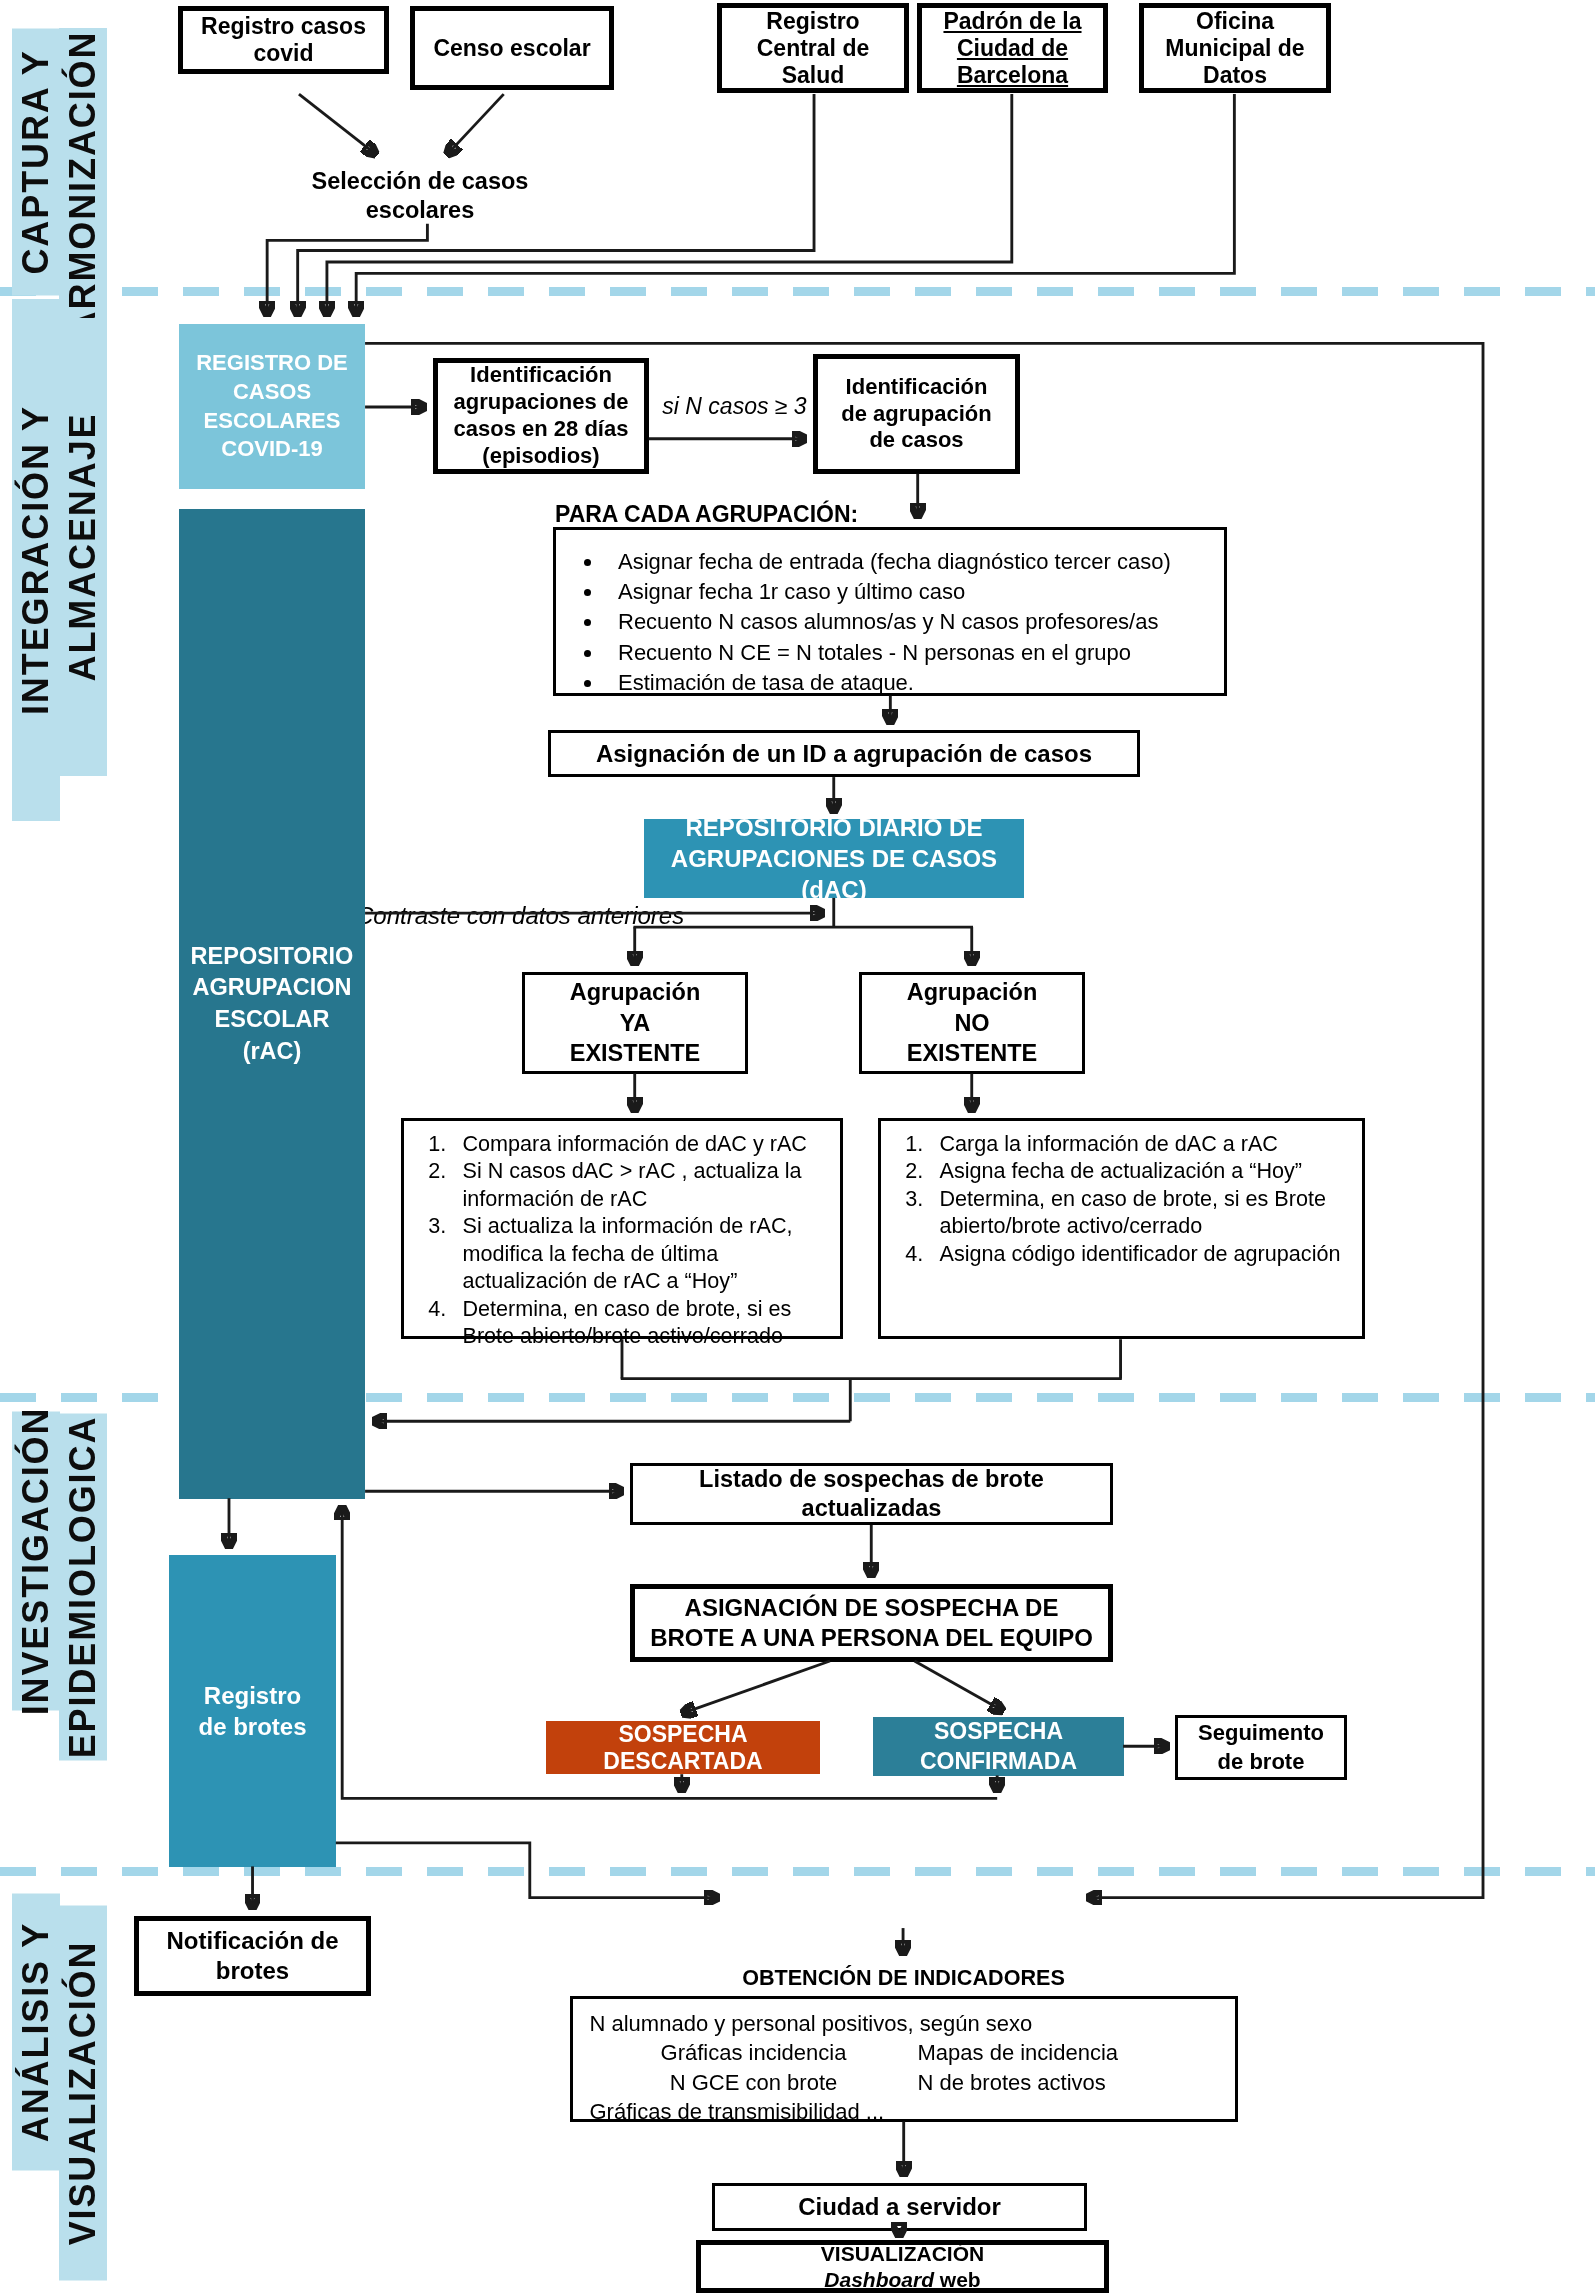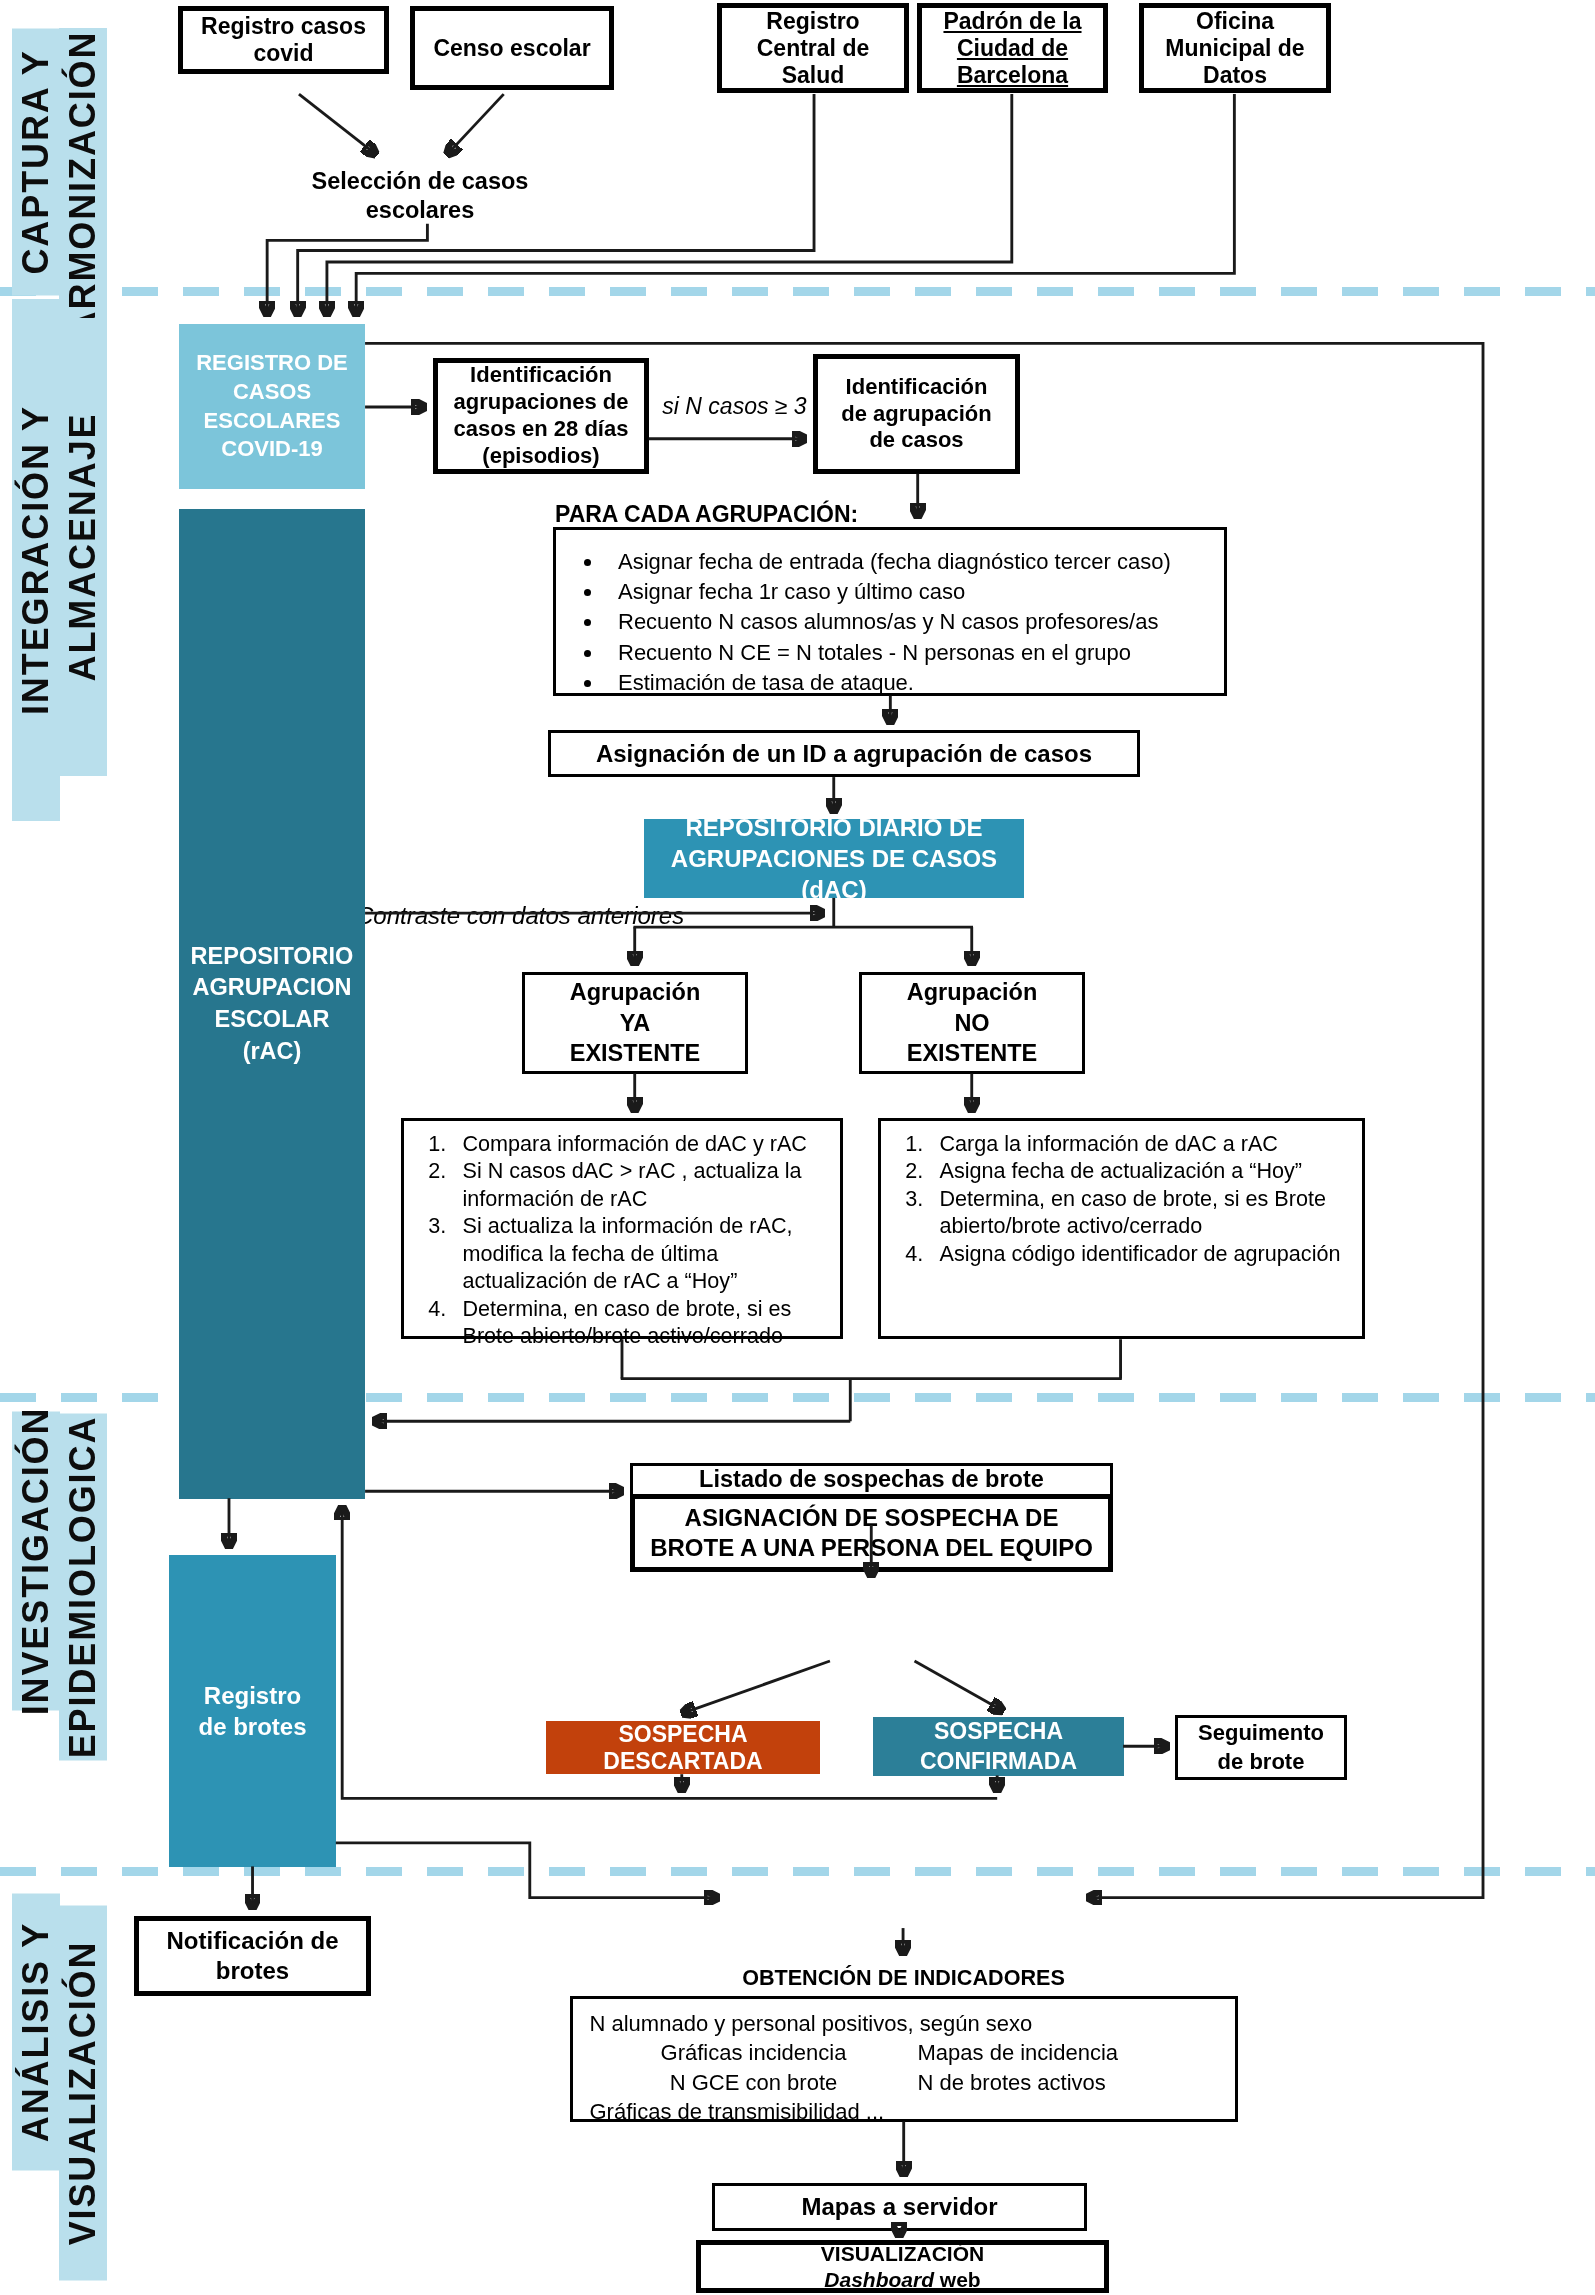--- a/index.html
+++ b/index.html
@@ -108,21 +108,21 @@
     <ol>
       <li>Carga la información de dAC a rAC</li>
       <li>Asigna fecha de actualización a “Hoy”</li>
       <li>Determina, en caso de brote, si es Brote abierto/brote activo/cerrado</li>
       <li>Asigna código identificador de agrupación</li>
     </ol>
   </div>
 
   <div class="box mid" style="left:630px;top:1463px;width:483px;height:62px;font-size:23.5px;line-height:1.25;padding:0 51px;">Listado de sospechas de brote actualizadas</div>
 
-  <div class="box thick" style="left:630px;top:1494px;width:483px;height:78px;font-size:24px;line-height:1.25;padding:0 9px;">ASIGNACIÓN DE SOSPECHA DE BROTE A UNA PERSONA DEL EQUIPO</div>
+  <div class="box thick" style="left:630px;top:1584px;width:483px;height:78px;font-size:24px;line-height:1.25;padding:0 9px;">ASIGNACIÓN DE SOSPECHA DE BROTE A UNA PERSONA DEL EQUIPO</div>
 
   <div class="box gray" style="left:546px;top:1721px;width:274px;height:53px;font-size:23px;">SOSPECHA DESCARTADA</div>
 
   <div class="box teal-confirm" style="left:873px;top:1717px;width:251px;height:59px;font-size:23px;line-height:1.3;padding:0 45px;">SOSPECHA CONFIRMADA</div>
 
   <div class="box mid" style="left:1175px;top:1715px;width:172px;height:65px;font-size:22px;line-height:1.3;padding:0 19px;">Seguimento de brote</div>
 
   <div class="box teal-mid" style="left:169px;top:1555px;width:167px;height:312px;font-size:24px;line-height:1.3;padding:0 19px;">Registro de brotes</div>
 
   <div class="box thick" style="left:134px;top:1916px;width:237px;height:80px;font-size:24px;line-height:1.25;padding:0 25.4px;">Notificación de brotes</div>
@@ -140,21 +140,21 @@
     </div>
     <div class="row">
       <span>N GCE con brote</span>
       <span>N de brotes activos</span>
     </div>
     <div class="row">
       <span style="width:auto;">Gráficas de transmisibilidad ...</span>
     </div>
   </div>
 
-  <div class="box mid" style="left:712px;top:2183px;width:375px;height:48px;font-size:24px;">Mapas a servidor</div>
+  <div class="box mid" style="left:712px;top:2183px;width:375px;height:48px;font-size:24px;">Ciudad a servidor</div>
 
   <div class="box thick" style="left:696px;top:2240px;width:413px;height:53px;font-size:21px;line-height:1.22;flex-direction:column;">
     <span>VISUALIZACIÓN</span>
     <span>
       <em>Dashboard</em><span> web</span>
     </span>
   </div>
 
   <svg class="wires" width="1595" height="2295" viewBox="0 0 2508 3609" xmlns="http://www.w3.org/2000/svg">
     <defs>

